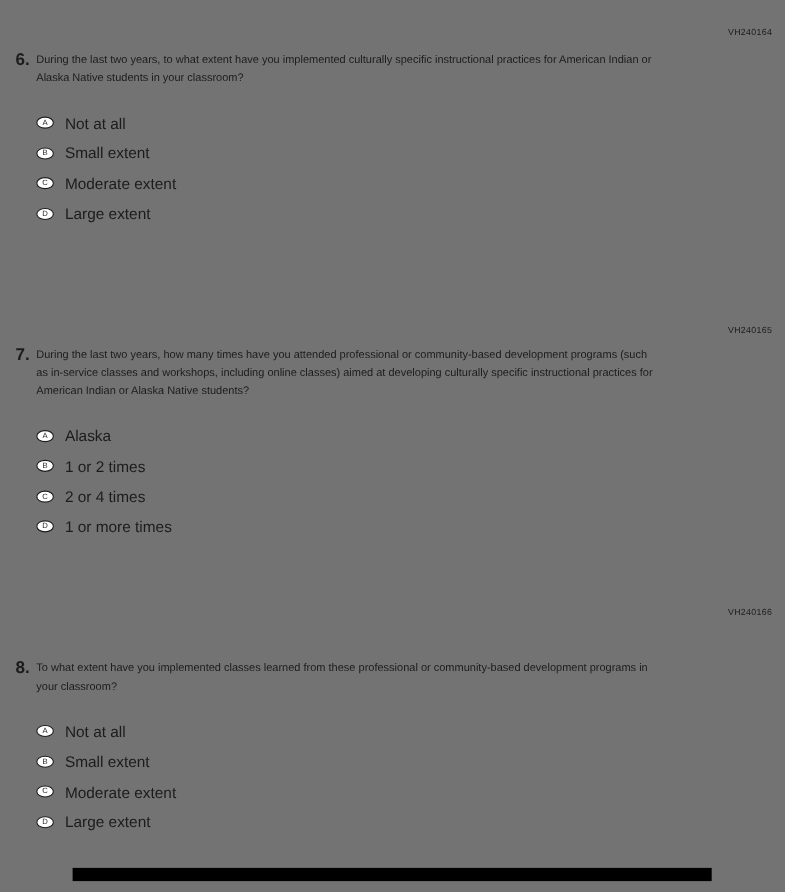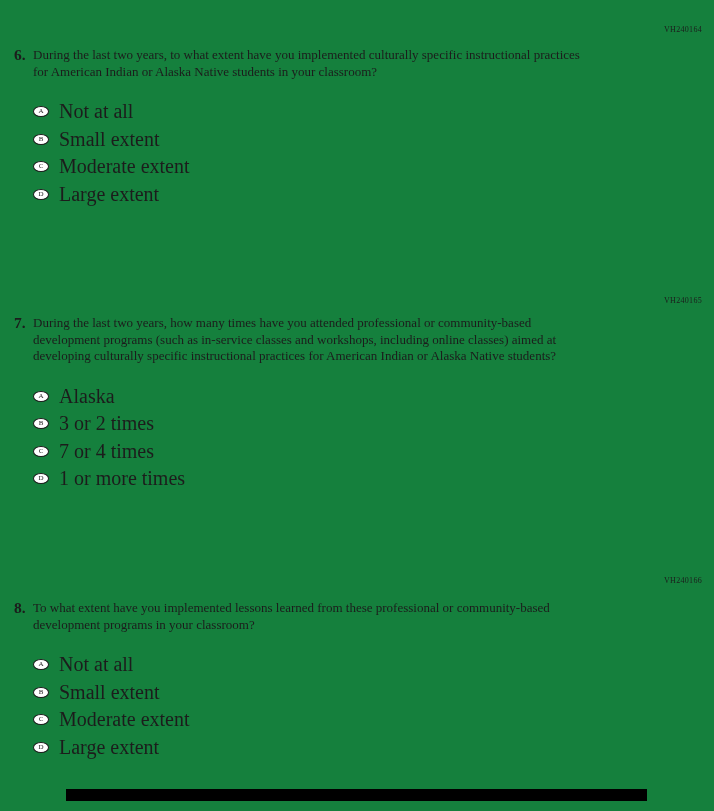--- a/index.html
+++ b/index.html
@@ -4,22 +4,22 @@
 <style>
   html, body {
     margin: 0;
     padding: 0;
     background: #ffffff;
   }
   .page {
     position: relative;
     width: 714px;
     height: 811px;
-    background: #15803d;
-    font-family: Liberation Serif, serif;
+    background: #737373;
+    font-family: Liberation Sans, sans-serif;
     color: #1c1c1c;
     overflow: hidden;
   }
   .q-code {
     position: absolute;
     right: 12px;
     font-size: 8px;
     letter-spacing: 0.3px;
     color: #1c1c1c;
   }
@@ -35,21 +35,21 @@
   .q-num {
     width: 19px;
     flex: 0 0 19px;
     font-weight: bold;
     font-size: 15.5px;
     line-height: 16.5px;
   }
   .q-text {
     flex: 0 0 auto;
     max-width: 562px;
-    font-size: 13px;
+    font-size: 10px;
     line-height: 16.5px;
   }
   .options {
     margin: 18px 0 0 19px;
   }
   .option-row {
     display: flex;
     align-items: center;
     height: 27.5px;
   }
@@ -66,21 +66,21 @@
     background: #ffffff;
   }
   .oval-letter {
     font-size: 7px;
     line-height: 7px;
     color: #1c1c1c;
     transform: translateY(0.2px);
   }
   .option-label {
     margin-left: 10px;
-    font-size: 20px;
+    font-size: 14px;
   }
   .footer-bar {
     position: absolute;
     left: 66px;
     top: 789px;
     width: 581px;
     height: 12px;
     background: #000000;
   }
 </style>
@@ -133,42 +133,42 @@
       <div class="option-row">
         <span class="oval">
             <span class="oval-letter">A</span>
           </span>
         <span class="option-label">Alaska</span>
       </div>
       <div class="option-row">
         <span class="oval">
             <span class="oval-letter">B</span>
           </span>
-        <span class="option-label">3 or 2 times</span>
+        <span class="option-label">1 or 2 times</span>
       </div>
       <div class="option-row">
         <span class="oval">
             <span class="oval-letter">C</span>
           </span>
-        <span class="option-label">7 or 4 times</span>
+        <span class="option-label">2 or 4 times</span>
       </div>
       <div class="option-row">
         <span class="oval">
             <span class="oval-letter">D</span>
           </span>
         <span class="option-label">1 or more times</span>
       </div>
     </div>
   </div>
 
-  <div class="q-code" style="top:576px;">VH240166</div>
+  <div class="q-code" style="top:552px;">VH240166</div>
   <div class="question" style="top:600px;">
     <div class="q-head">
       <div class="q-num">8.</div>
-      <div class="q-text">To what extent have you implemented lessons learned from these professional or community-based development programs in your classroom?</div>
+      <div class="q-text">To what extent have you implemented classes learned from these professional or community-based development programs in your classroom?</div>
     </div>
     <div class="options">
       <div class="option-row">
         <span class="oval">
             <span class="oval-letter">A</span>
           </span>
         <span class="option-label">Not at all</span>
       </div>
       <div class="option-row">
         <span class="oval">

